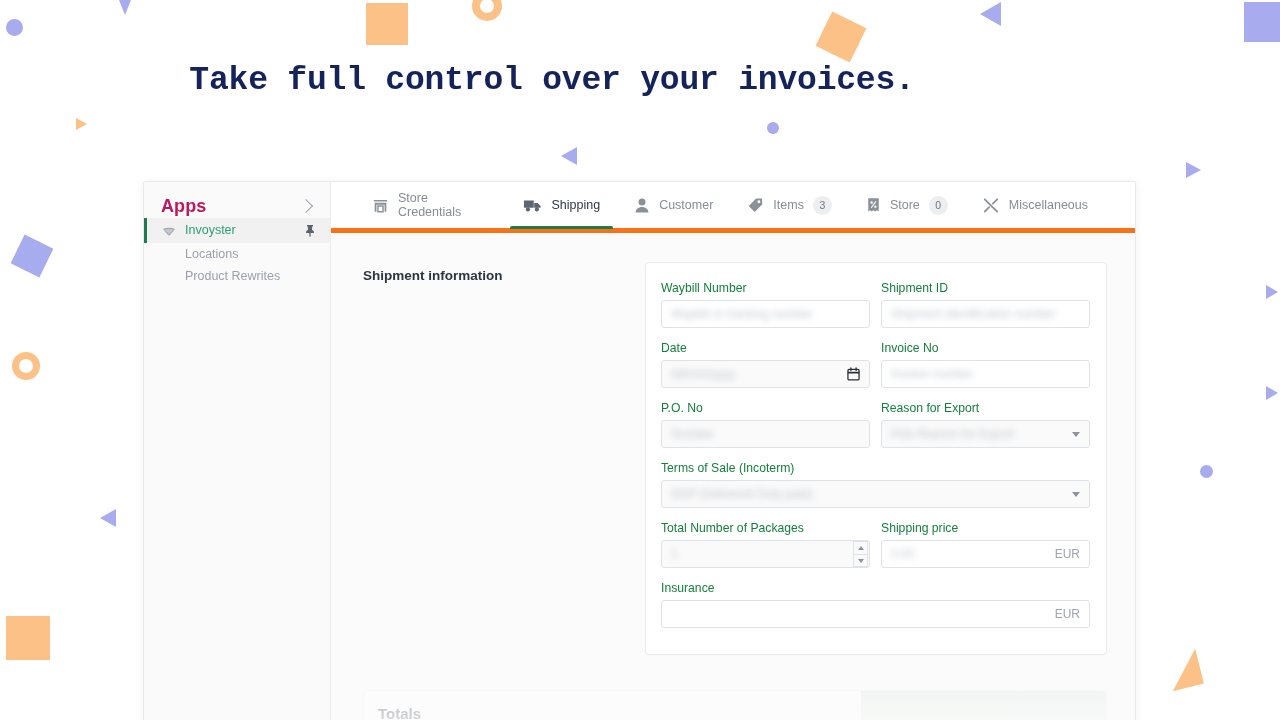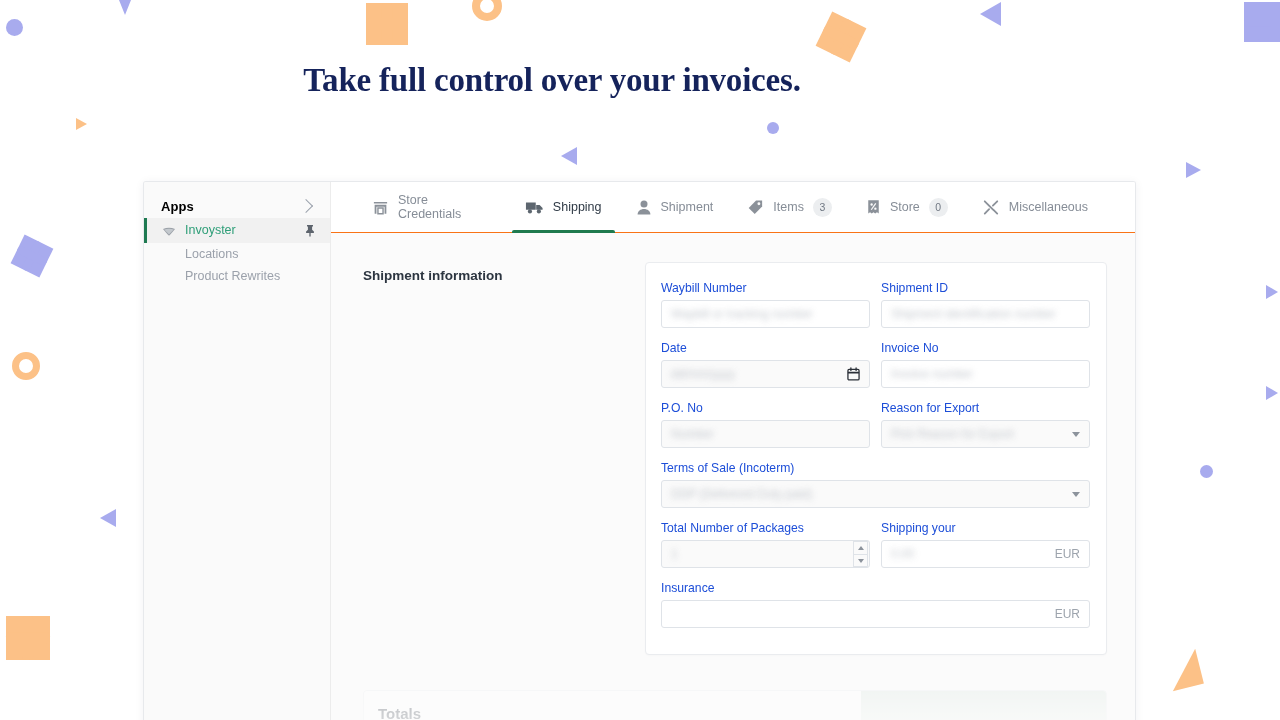--- a/index.html
+++ b/index.html
@@ -35,21 +35,21 @@
 
   
   .headline {
     position: absolute;
     top: 62px; left: 0; width: 1104px;
     text-align: center;
     font-size: 33px;
     font-weight: 600;
     letter-spacing: -0.2px;
     color: #15235b;
-    font-family: Liberation Serif, serif;
+    font-family: Liberation Mono, monospace;
   }
 
   
   .app-window {
     position: absolute;
     left: 143px; top: 181px;
     width: 993px; height: 545px;
     background: #ffffff;
     border: 1px solid #e7e9ec;
     border-bottom: none;
@@ -66,21 +66,21 @@
     background: #fafafa;
     border-right: 1px solid #ececec;
     padding-top: 12px;
   }
   .apps-head {
     display: flex; align-items: center; justify-content: space-between;
     padding: 4px 16px 4px 17px;
     height: 24px;
   }
   .apps-head .label {
-    font-size: 13px; color: #000000; font-weight: 600; letter-spacing: .1px;
+    font-size: 18px; color: #be185d; font-weight: 600; letter-spacing: .1px;
   }
   .chev-right {
     width: 10px; height: 10px;
     border-right: 1.6px solid #9aa1ac;
     border-top: 1.6px solid #9aa1ac;
     transform: rotate(45deg);
     margin-right: 3px;
   }
   .side-item {
     display: flex; align-items: center;
@@ -119,21 +119,21 @@
     background: #ffffff;
     position: relative;
     overflow: hidden;
   }
 
   .tabbar {
     display: flex;
     align-items: stretch;
     height: 51px;
     padding: 0 26px 0 28px;
-    border-bottom: 1px solid #f97316;
+    border-bottom: 5px solid #f97316;
     background: #fff;
   }
   .tab {
     display: flex; align-items: center;
     gap: 9px;
     padding: 0 13px;
     margin-right: 8px;
     font-size: 12.5px;
     color: #868d97;
     position: relative;
@@ -179,21 +179,21 @@
     border-radius: 4px;
     padding: 18px 16px 20px 15px;
     box-shadow: 0 1px 2px rgba(20,30,60,0.02);
   }
   .row { display: flex; gap: 11px; }
   .field { flex: 1 1 0; min-width: 0; margin-bottom: 13px; }
   .field.full { flex: 1 1 100%; }
   .flabel {
     display: block;
     font-size: 12.2px;
-    color: #1d4ed8;
+    color: #15803d;
     margin-bottom: 5px;
   }
   .input {
     position: relative;
     height: 28px;
     border: 1px solid #dfe3e8;
     border-radius: 3px;
     background: #fff;
     display: flex;
     align-items: center;
@@ -378,21 +378,21 @@
           <span>Shipping</span>
         </div>
 
         <div class="tab">
           <span class="ticon">
             <svg width="16" height="17" viewBox="0 0 16 17" fill="currentColor">
               <circle cx="8" cy="5" r="3.5"></circle>
               <path d="M1.6 15.6c0-3.5 2.9-5.6 6.4-5.6s6.4 2.1 6.4 5.6z"></path>
             </svg>
           </span>
-          <span>Shipment</span>
+          <span>Customer</span>
         </div>
 
         <div class="tab">
           <span class="ticon">
             <svg width="17" height="17" viewBox="0 0 18 18" fill="currentColor">
               <path d="M9.6 1.6H16v6.4L8.2 15.8 1.8 9.4z"></path>
               <circle cx="12.6" cy="5" r="1.5" fill="#fbfbfb"></circle>
             </svg>
           </span>
           <span>Items</span>
@@ -504,21 +504,21 @@
                     <div>
                         <i class="st-up"></i>
                       </div>
                     <div>
                         <i class="st-dn"></i>
                       </div>
                   </span>
                 </div>
               </div>
               <div class="field">
-                <label class="flabel">Shipping your</label>
+                <label class="flabel">Shipping price</label>
                 <div class="input">
                   <span class="ph">0.00</span>
                   <span class="suffix">EUR</span>
                 </div>
               </div>
             </div>
 
             <div class="row" style="margin-bottom:0">
               <div class="field" style="margin-bottom:6px">
                 <label class="flabel">Insurance</label>

